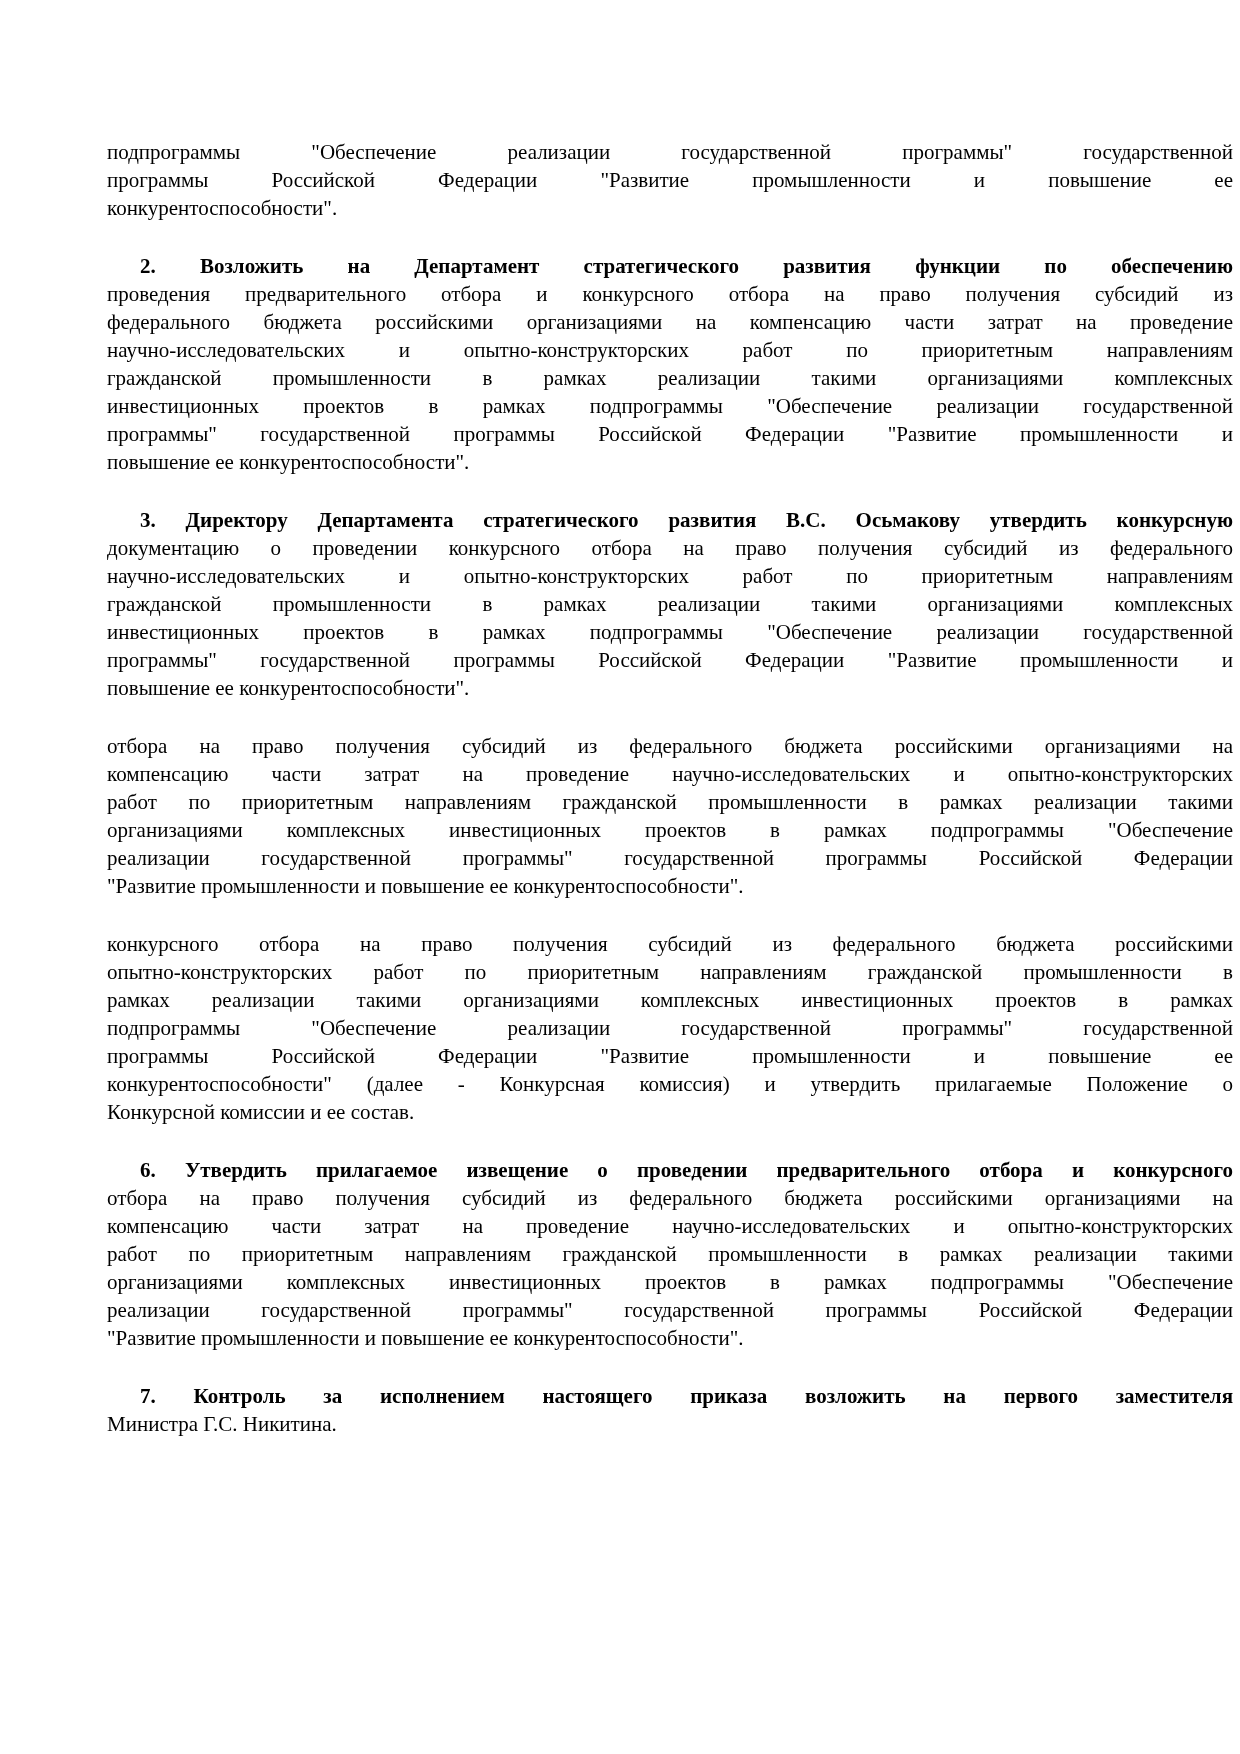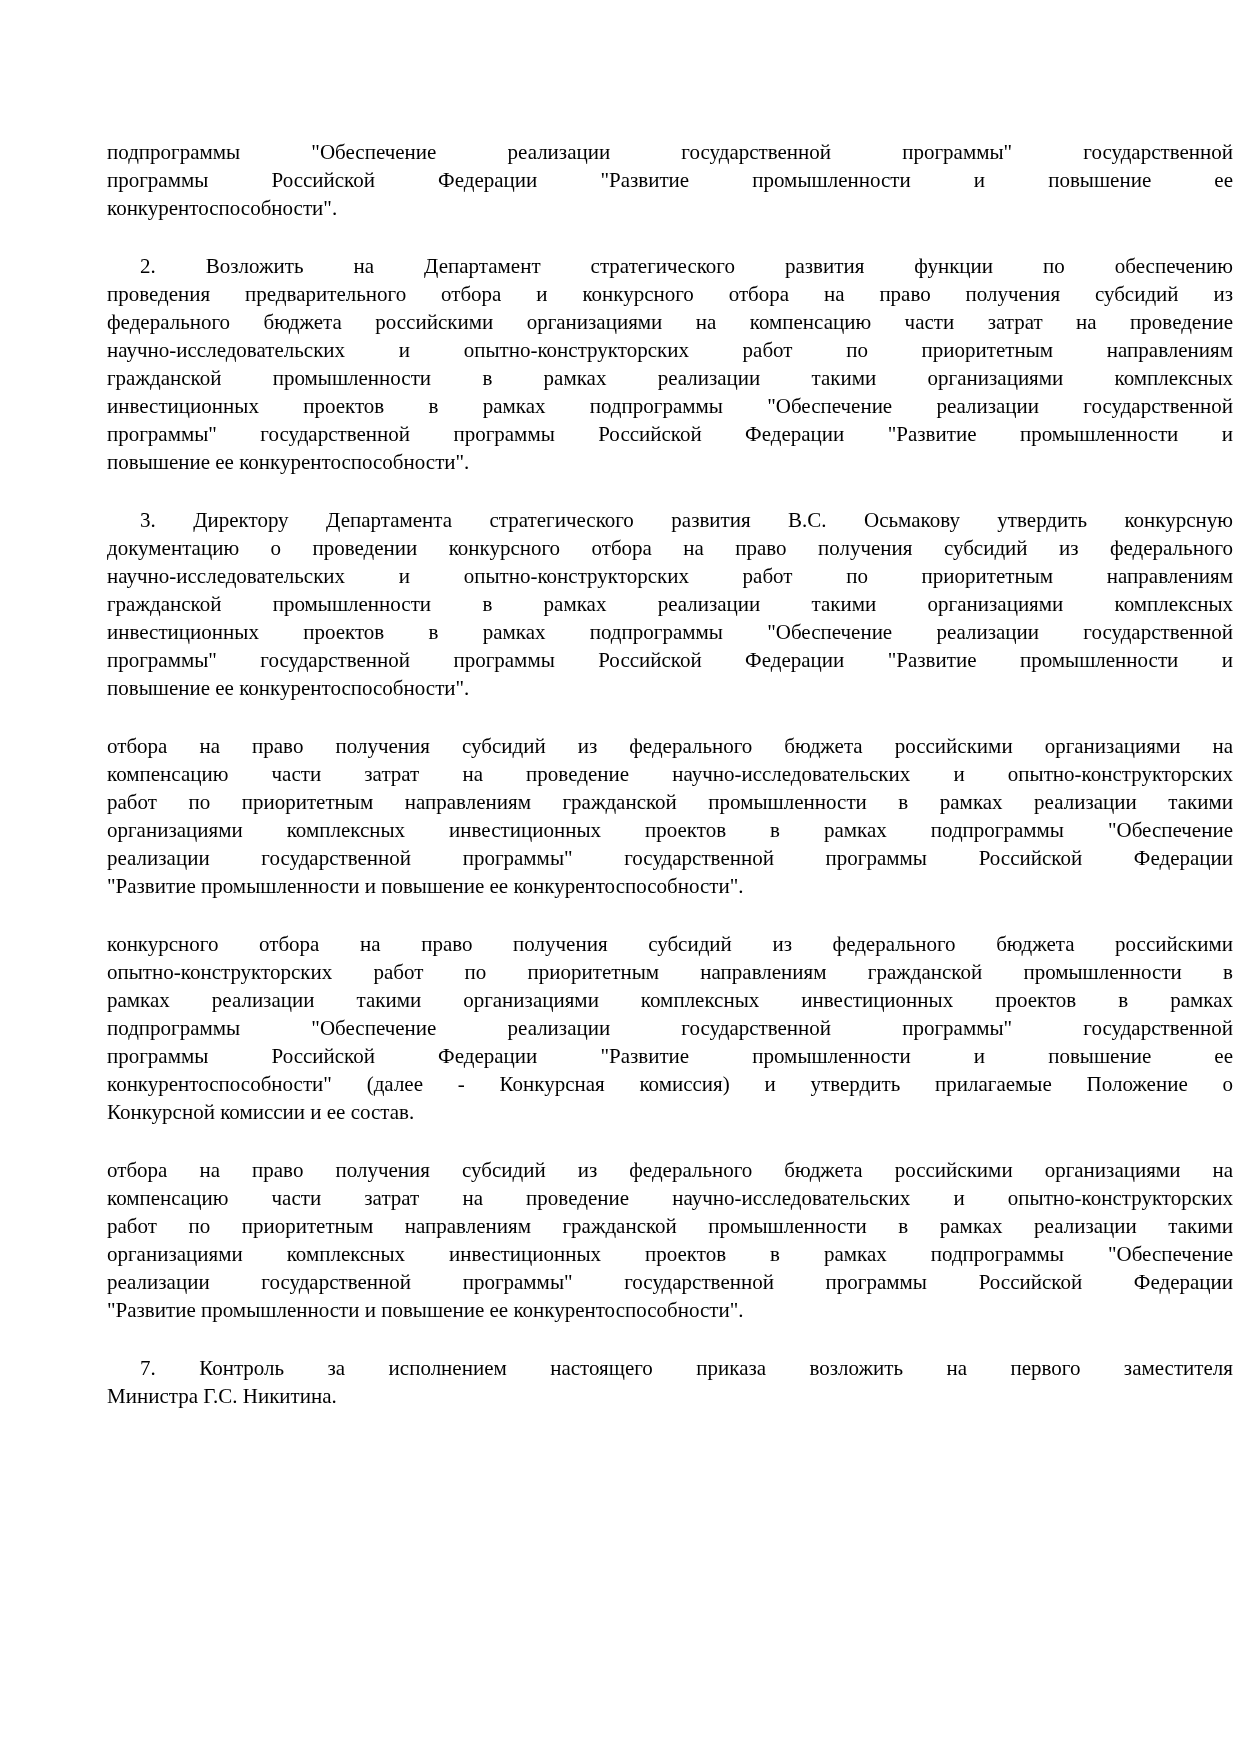--- a/index.html
+++ b/index.html
@@ -36,20 +36,21 @@
     line-height: 28px;
     white-space: normal;
     text-align: justify;
     text-align-last: justify;
   }
   .line.last {
     text-align-last: left;
   }
   .line.indent {
     text-indent: 33px;
+    font-weight: bold;
   }
 </style>
 </head>
 <body>
 
 <div class="page">
   <div class="page-content">
       <div class="paragraph">
         <div class="line">подпрограммы "Обеспечение реализации государственной программы" государственной</div>
         <div class="line">программы Российской Федерации "Развитие промышленности и повышение ее</div>
@@ -85,20 +86,21 @@
       <div class="paragraph">
         <div class="line">конкурсного отбора на право получения субсидий из федерального бюджета российскими</div>
         <div class="line">опытно-конструкторских работ по приоритетным направлениям гражданской промышленности в</div>
         <div class="line">рамках реализации такими организациями комплексных инвестиционных проектов в рамках</div>
         <div class="line">подпрограммы "Обеспечение реализации государственной программы" государственной</div>
         <div class="line">программы Российской Федерации "Развитие промышленности и повышение ее</div>
         <div class="line">конкурентоспособности" (далее - Конкурсная комиссия) и утвердить прилагаемые Положение о</div>
         <div class="line last">Конкурсной комиссии и ее состав.</div>
       </div>
       <div class="paragraph">
+        <div class="line indent">6. Утвердить прилагаемое извещение о проведении предварительного отбора и конкурсного</div>
         <div class="line">отбора на право получения субсидий из федерального бюджета российскими организациями на</div>
         <div class="line">компенсацию части затрат на проведение научно-исследовательских и опытно-конструкторских</div>
         <div class="line">работ по приоритетным направлениям гражданской промышленности в рамках реализации такими</div>
         <div class="line">организациями комплексных инвестиционных проектов в рамках подпрограммы "Обеспечение</div>
         <div class="line">реализации государственной программы" государственной программы Российской Федерации</div>
         <div class="line last">"Развитие промышленности и повышение ее конкурентоспособности".</div>
       </div>
       <div class="paragraph">
         <div class="line indent">7. Контроль за исполнением настоящего приказа возложить на первого заместителя</div>
         <div class="line last">Министра Г.С. Никитина.</div>

